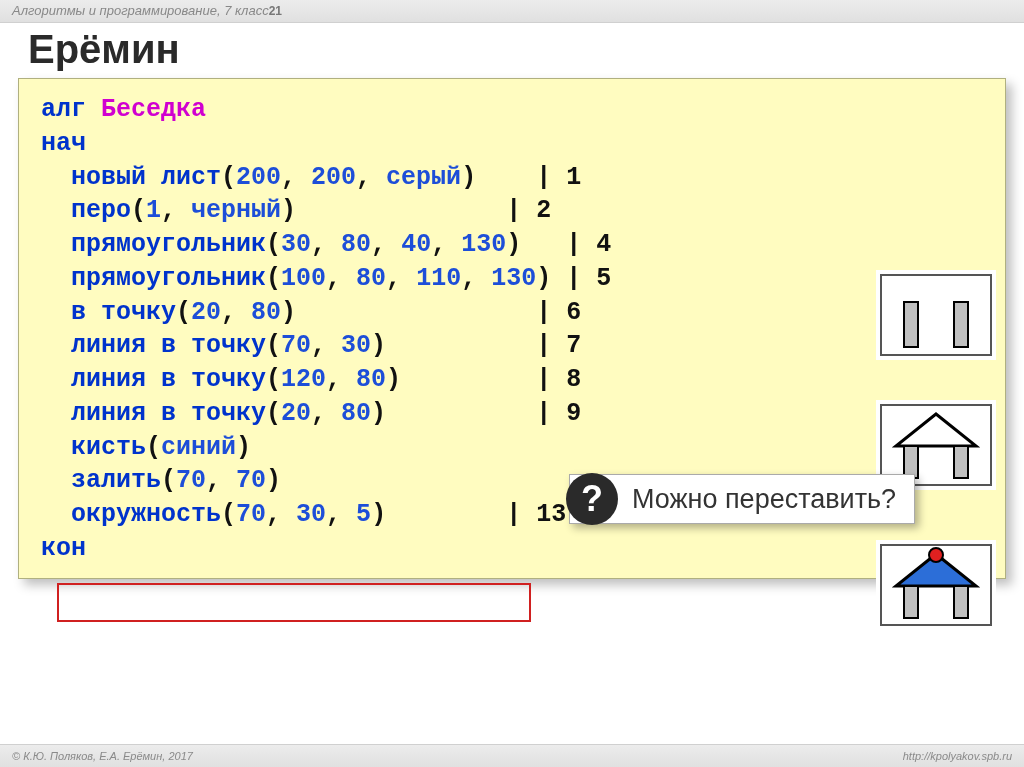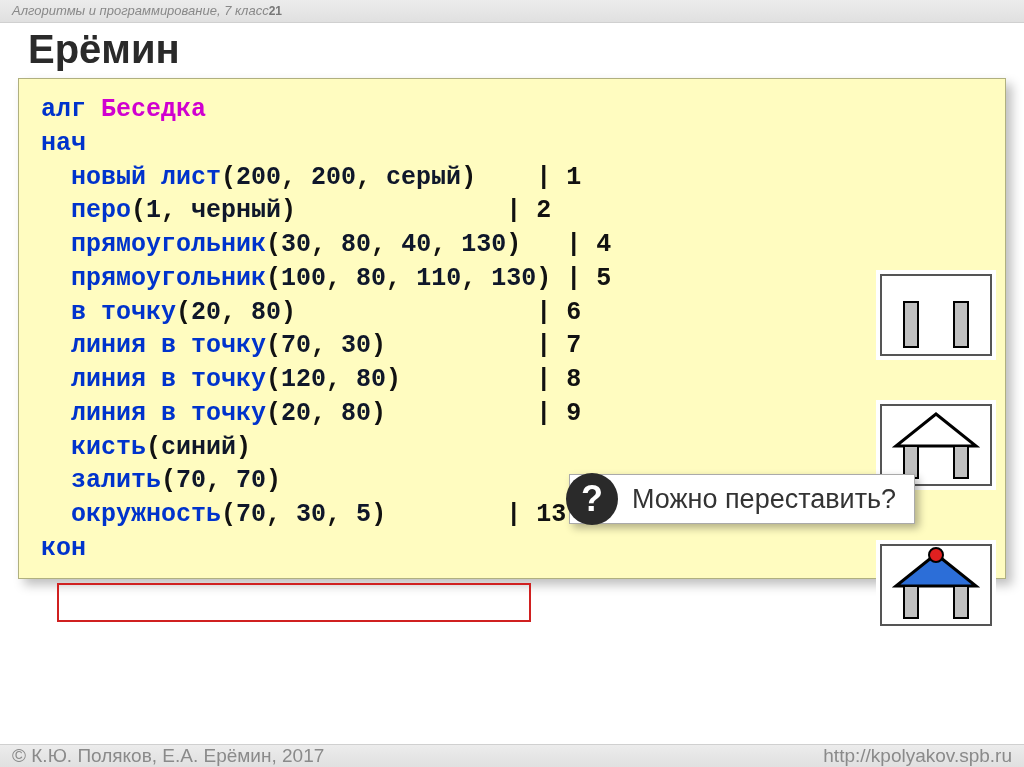--- a/index.html
+++ b/index.html
@@ -30,21 +30,21 @@
     background:#fffcc0;
     border:1px solid #b0b080;
     box-shadow:6px 6px 10px rgba(0,0,0,.25);
     padding:14px 16px 12px 22px;
     font-family:"Courier New",monospace;
     font-size:25px; line-height:1.35;
     font-weight:bold;
   }
   .kw { color:#0033cc; }
   .id { color:#d000d0; }
-  .num, .val { color:#0f172a; }
+  .num, .val { color:#1d4ed8; }
   .blk { color:#111; }
   .codeline { white-space:pre; position:relative; }
 
   .highlight {
     position:absolute; left:38px; top:504px;
     width:470px; height:35px;
     border:2px solid #d02020;
   }
 
   .fig1, .fig2, .fig3 {
@@ -72,22 +72,23 @@
     font-size:36px; font-weight:bold;
     display:flex; align-items:center; justify-content:center;
     margin:-4px 14px -4px -4px;
   }
 
   .footer {
     position:absolute; left:0; right:0; bottom:0;
     height:22px; line-height:22px;
     background:linear-gradient(#ececec,#e0e0e0);
     border-top:1px solid #d0d0d0;
-    padding:0 12px; color:#8a8a8a; font-size:19px;
+    padding:0 12px; color:#8a8a8a; font-size:11px;
     display:flex; justify-content:space-between;
+    font-style:italic;
   }
 </style>
 </head>
 <body>
 
 <div class="topbar">
   <span>Алгоритмы и программирование, 7 класс</span>
   <span class="pagenum">21</span>
 </div>
 

